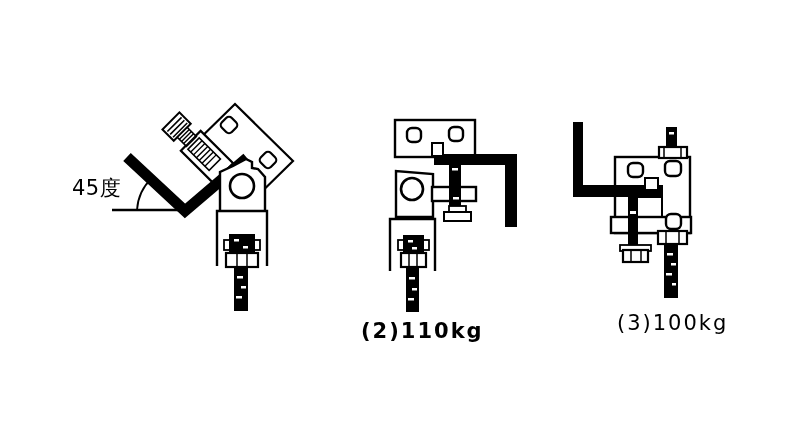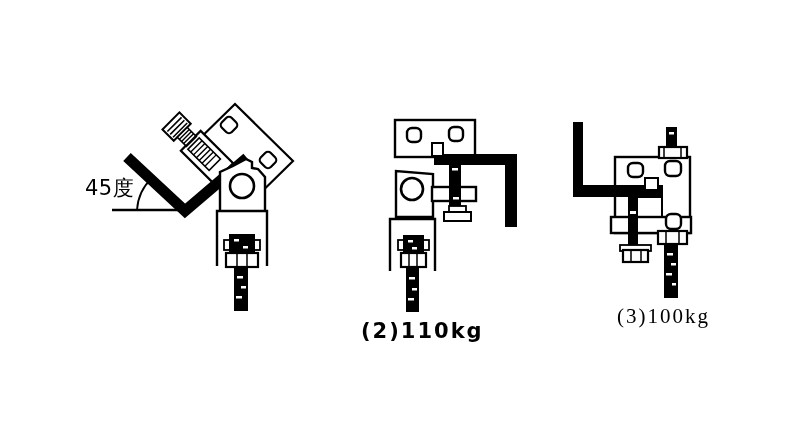--- a/index.html
+++ b/index.html
@@ -129,19 +129,19 @@
       <rect x="658" y="231" width="29" height="13" fill="#fff" stroke="#000" stroke-width="2.2"></rect>
       <path d="M666,231 V244 M679,231 V244" stroke="#000" stroke-width="1.5"></path>
       <rect x="664" y="244" width="14" height="54" fill="#000"></rect>
       <rect x="667" y="253" width="6" height="2.5" fill="#fff"></rect>
       <rect x="671" y="263" width="5" height="2.5" fill="#fff"></rect>
       <rect x="666" y="273" width="6" height="2.5" fill="#fff"></rect>
       <rect x="672" y="283" width="4" height="2.5" fill="#fff"></rect>
     </g>
   </svg>
 
-  <div class="angle-lbl" style="left:85px; top:178px;text-align:center;">45度</div>
+  <div class="angle-lbl" style="left:72px; top:178px;text-align:center;">45度</div>
 
 
   <div class="lbl" style="left:361px; top:321px;font-weight:bold;">(2)110kg</div>
 
-  <div class="lbl" style="left:617px; top:306px;font-family:Liberation Serif, serif;">(3)100kg</div>
+  <div class="lbl" style="left:617px; top:313px;">(3)100kg</div>
 </div>
 
 </body></html>

